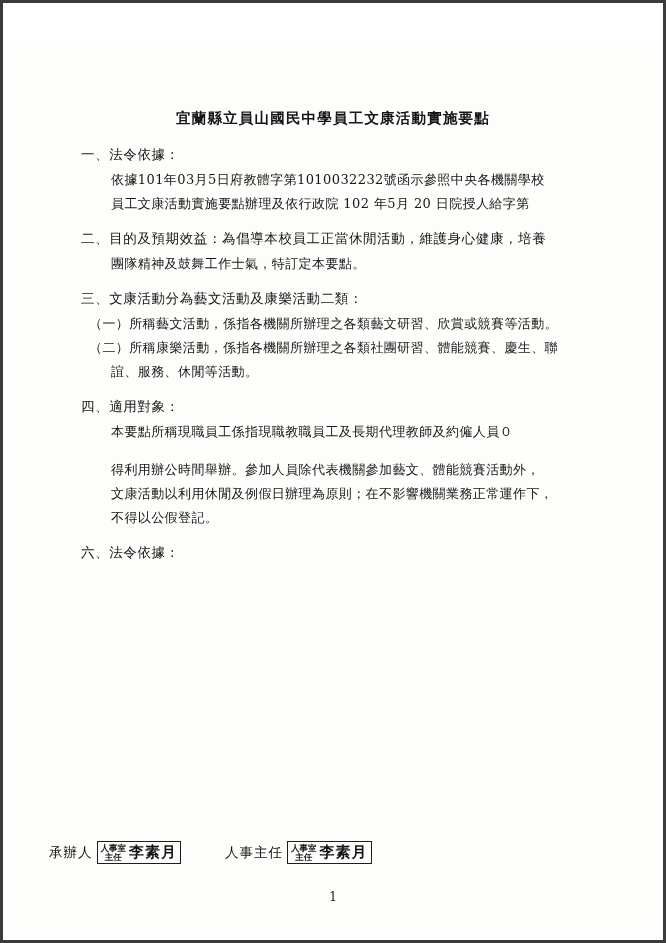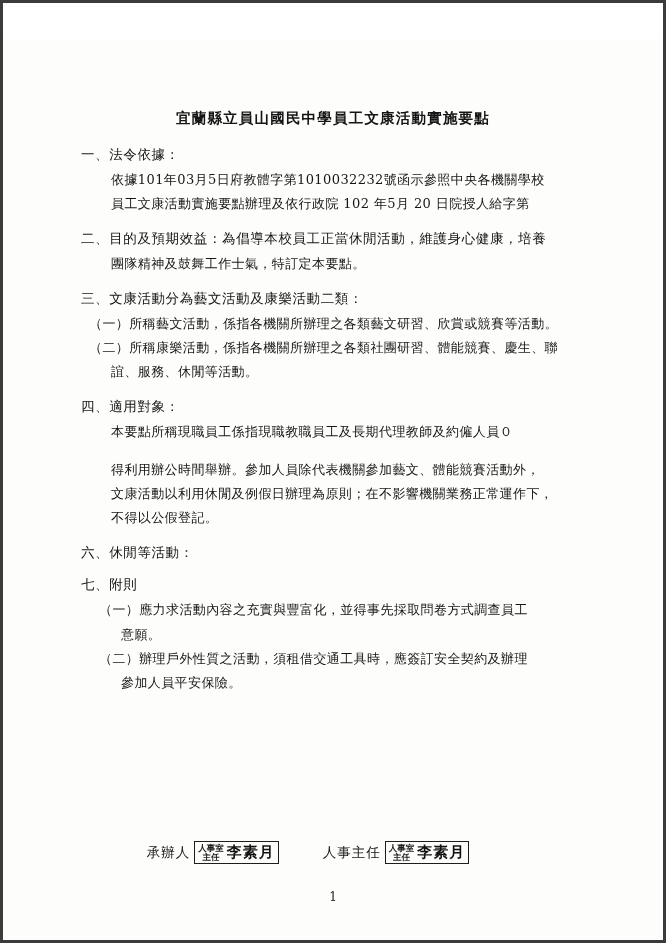--- a/index.html
+++ b/index.html
@@ -69,21 +69,20 @@
   }
   .sig-row {
     position: absolute;
     left: 46px;
     right: 46px;
     bottom: 76px;
     display: flex;
     align-items: center;
     font-size: 13.5px;
     color: #141414;
-    justify-content: center;
   }
   .sig-block {
     display: flex;
     align-items: center;
   }
   .sig-label {
     letter-spacing: 1px;
     margin-right: 4px;
   }
   .stamp {
@@ -162,32 +161,23 @@
 
     <div class="section">
       <div class="sec-body p-indent">
         <span class="line">得利用辦公時間舉辦。參加人員除代表機關參加藝文、體能競賽活動外，</span>
         <span class="line">文康活動以利用休閒及例假日辦理為原則；在不影響機關業務正常運作下，</span>
         <span class="line">不得以公假登記。</span>
       </div>
     </div>
 
     <div class="section">
-      <div class="sec-head">六、休閒等活動：</div>
-    </div>
-
-    <div class="section">
-      <div class="sec-head">七、附則</div>
-      <div class="sec-body p-hang2">
-        <span class="line">（一）應力求活動內容之充實與豐富化，並得事先採取問卷方式調查員工</span>
-        <span class="line" style="padding-left:22px">意願。</span>
-        <span class="line">（二）辦理戶外性質之活動，須租借交通工具時，應簽訂安全契約及辦理</span>
-        <span class="line" style="padding-left:22px">參加人員平安保險。</span>
-      </div>
-    </div>
+      <div class="sec-head">六、法令依據：</div>
+    </div>
+
 
     <div class="sig-row">
       <div class="sig-block">
         <span class="sig-label">承辦人</span>
         <span class="stamp">
           <span class="stamp-title">人事室
 主任</span>
           <span class="stamp-name">李素月</span>
         </span>
       </div>

